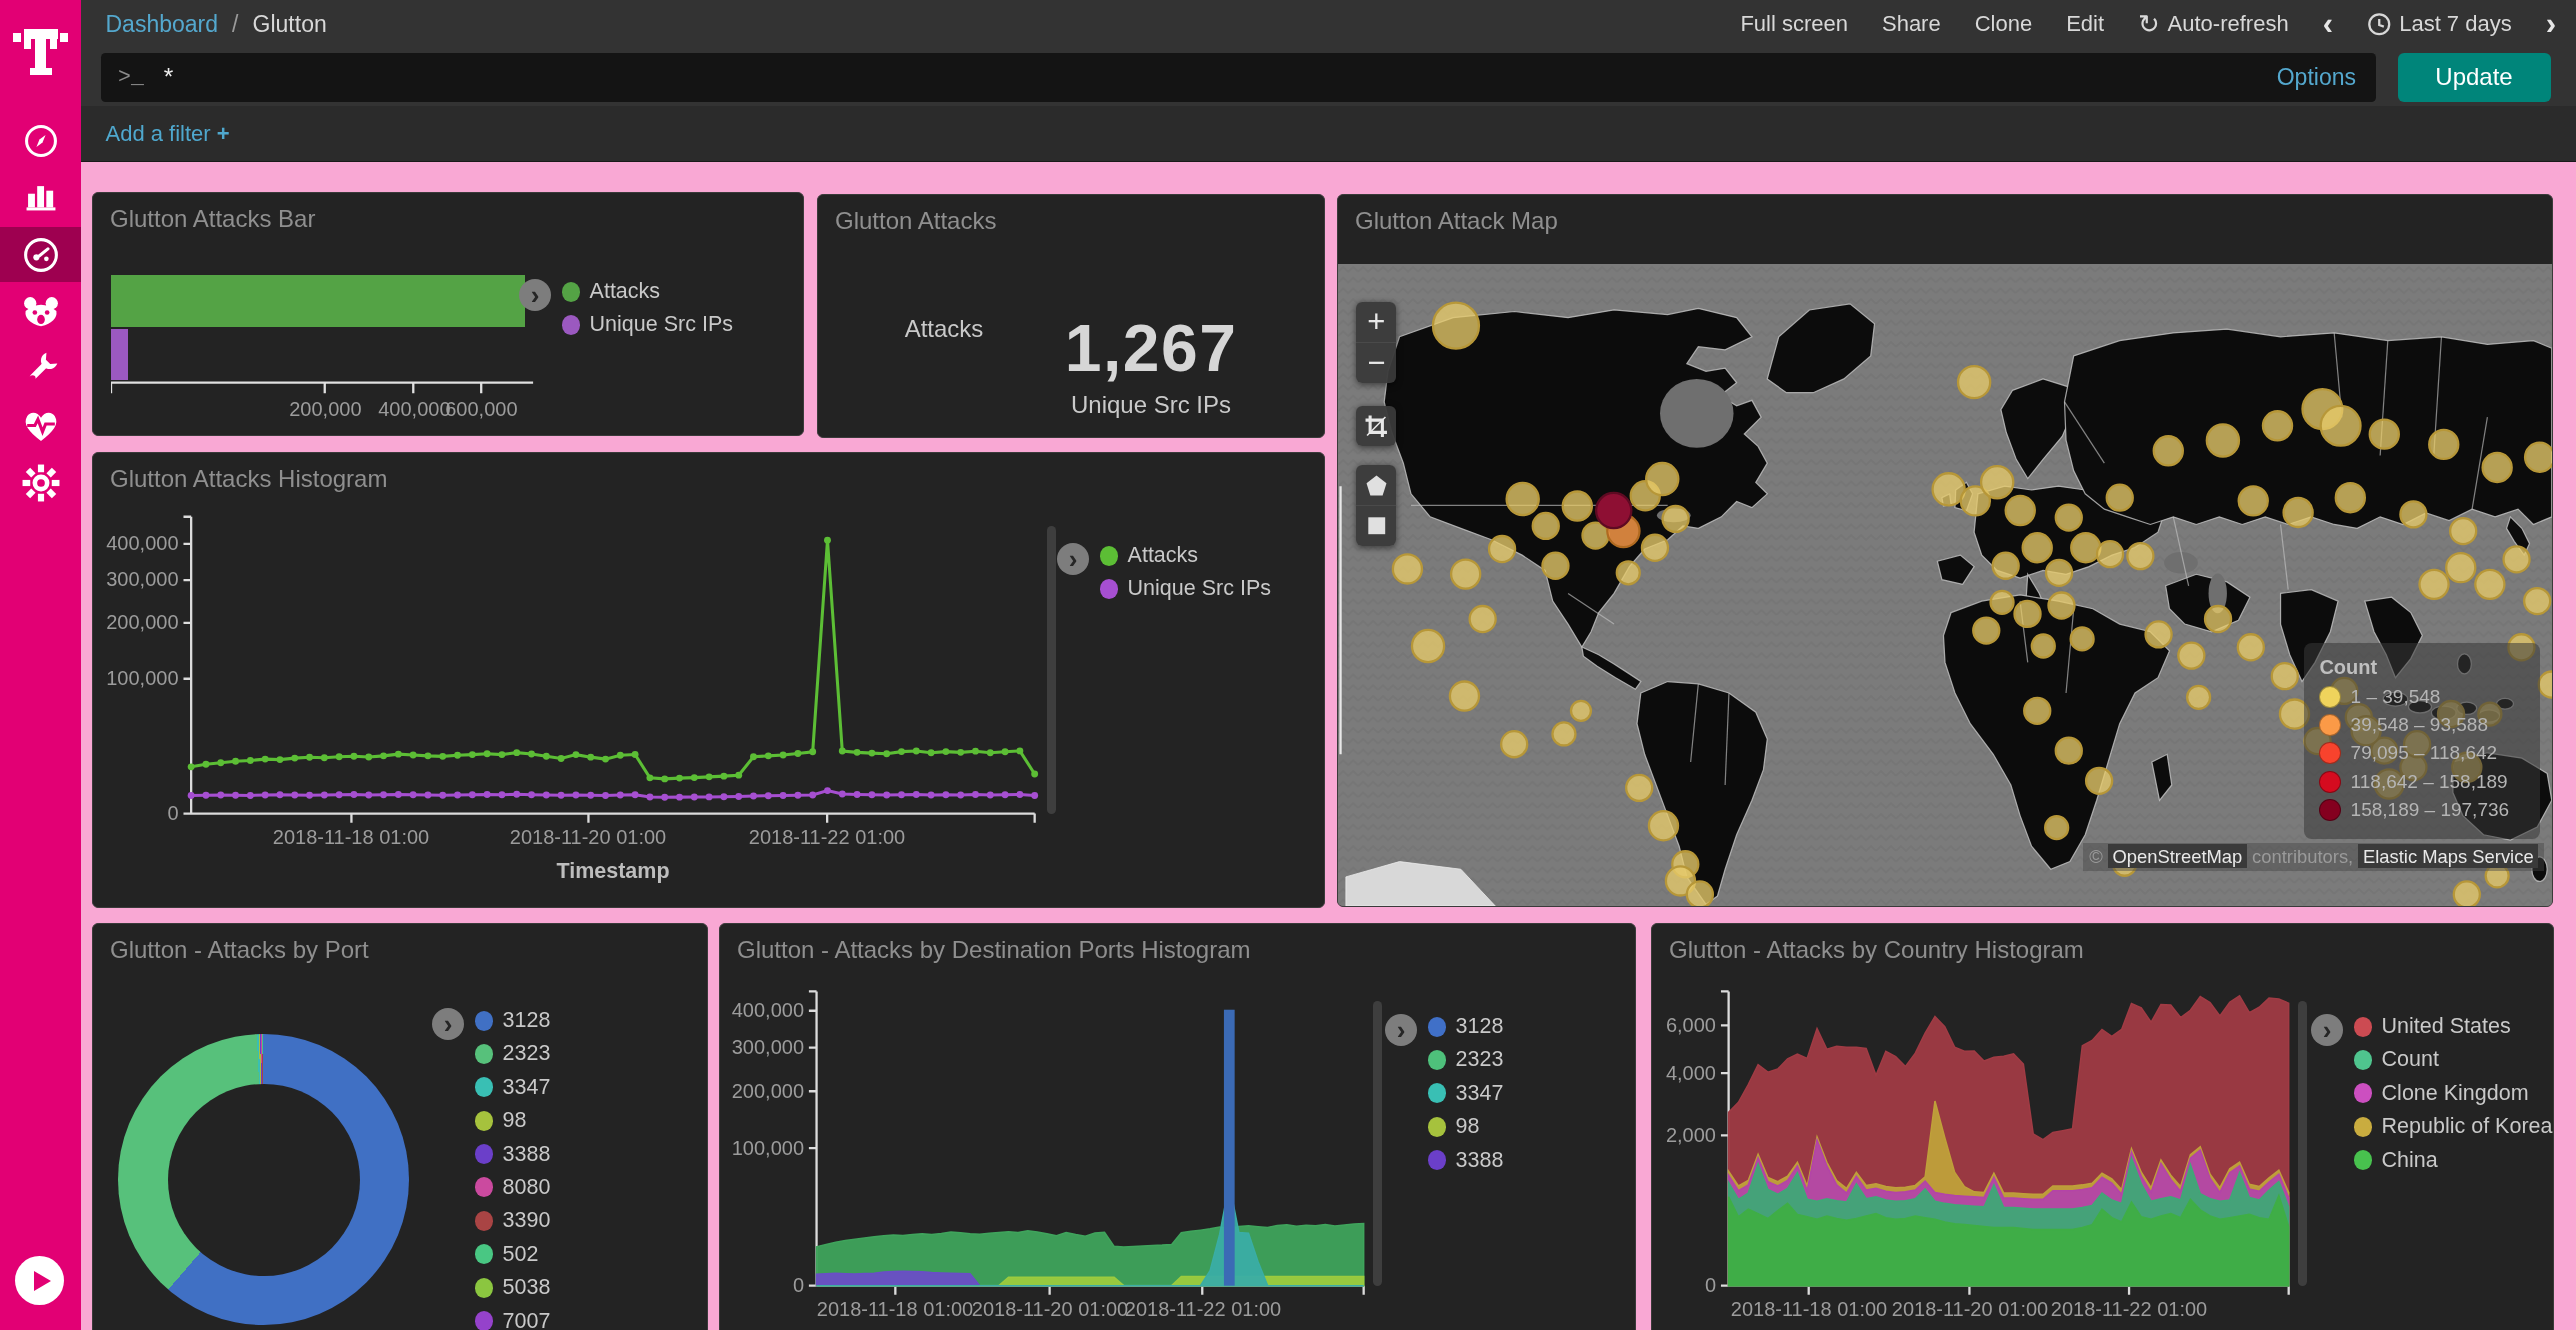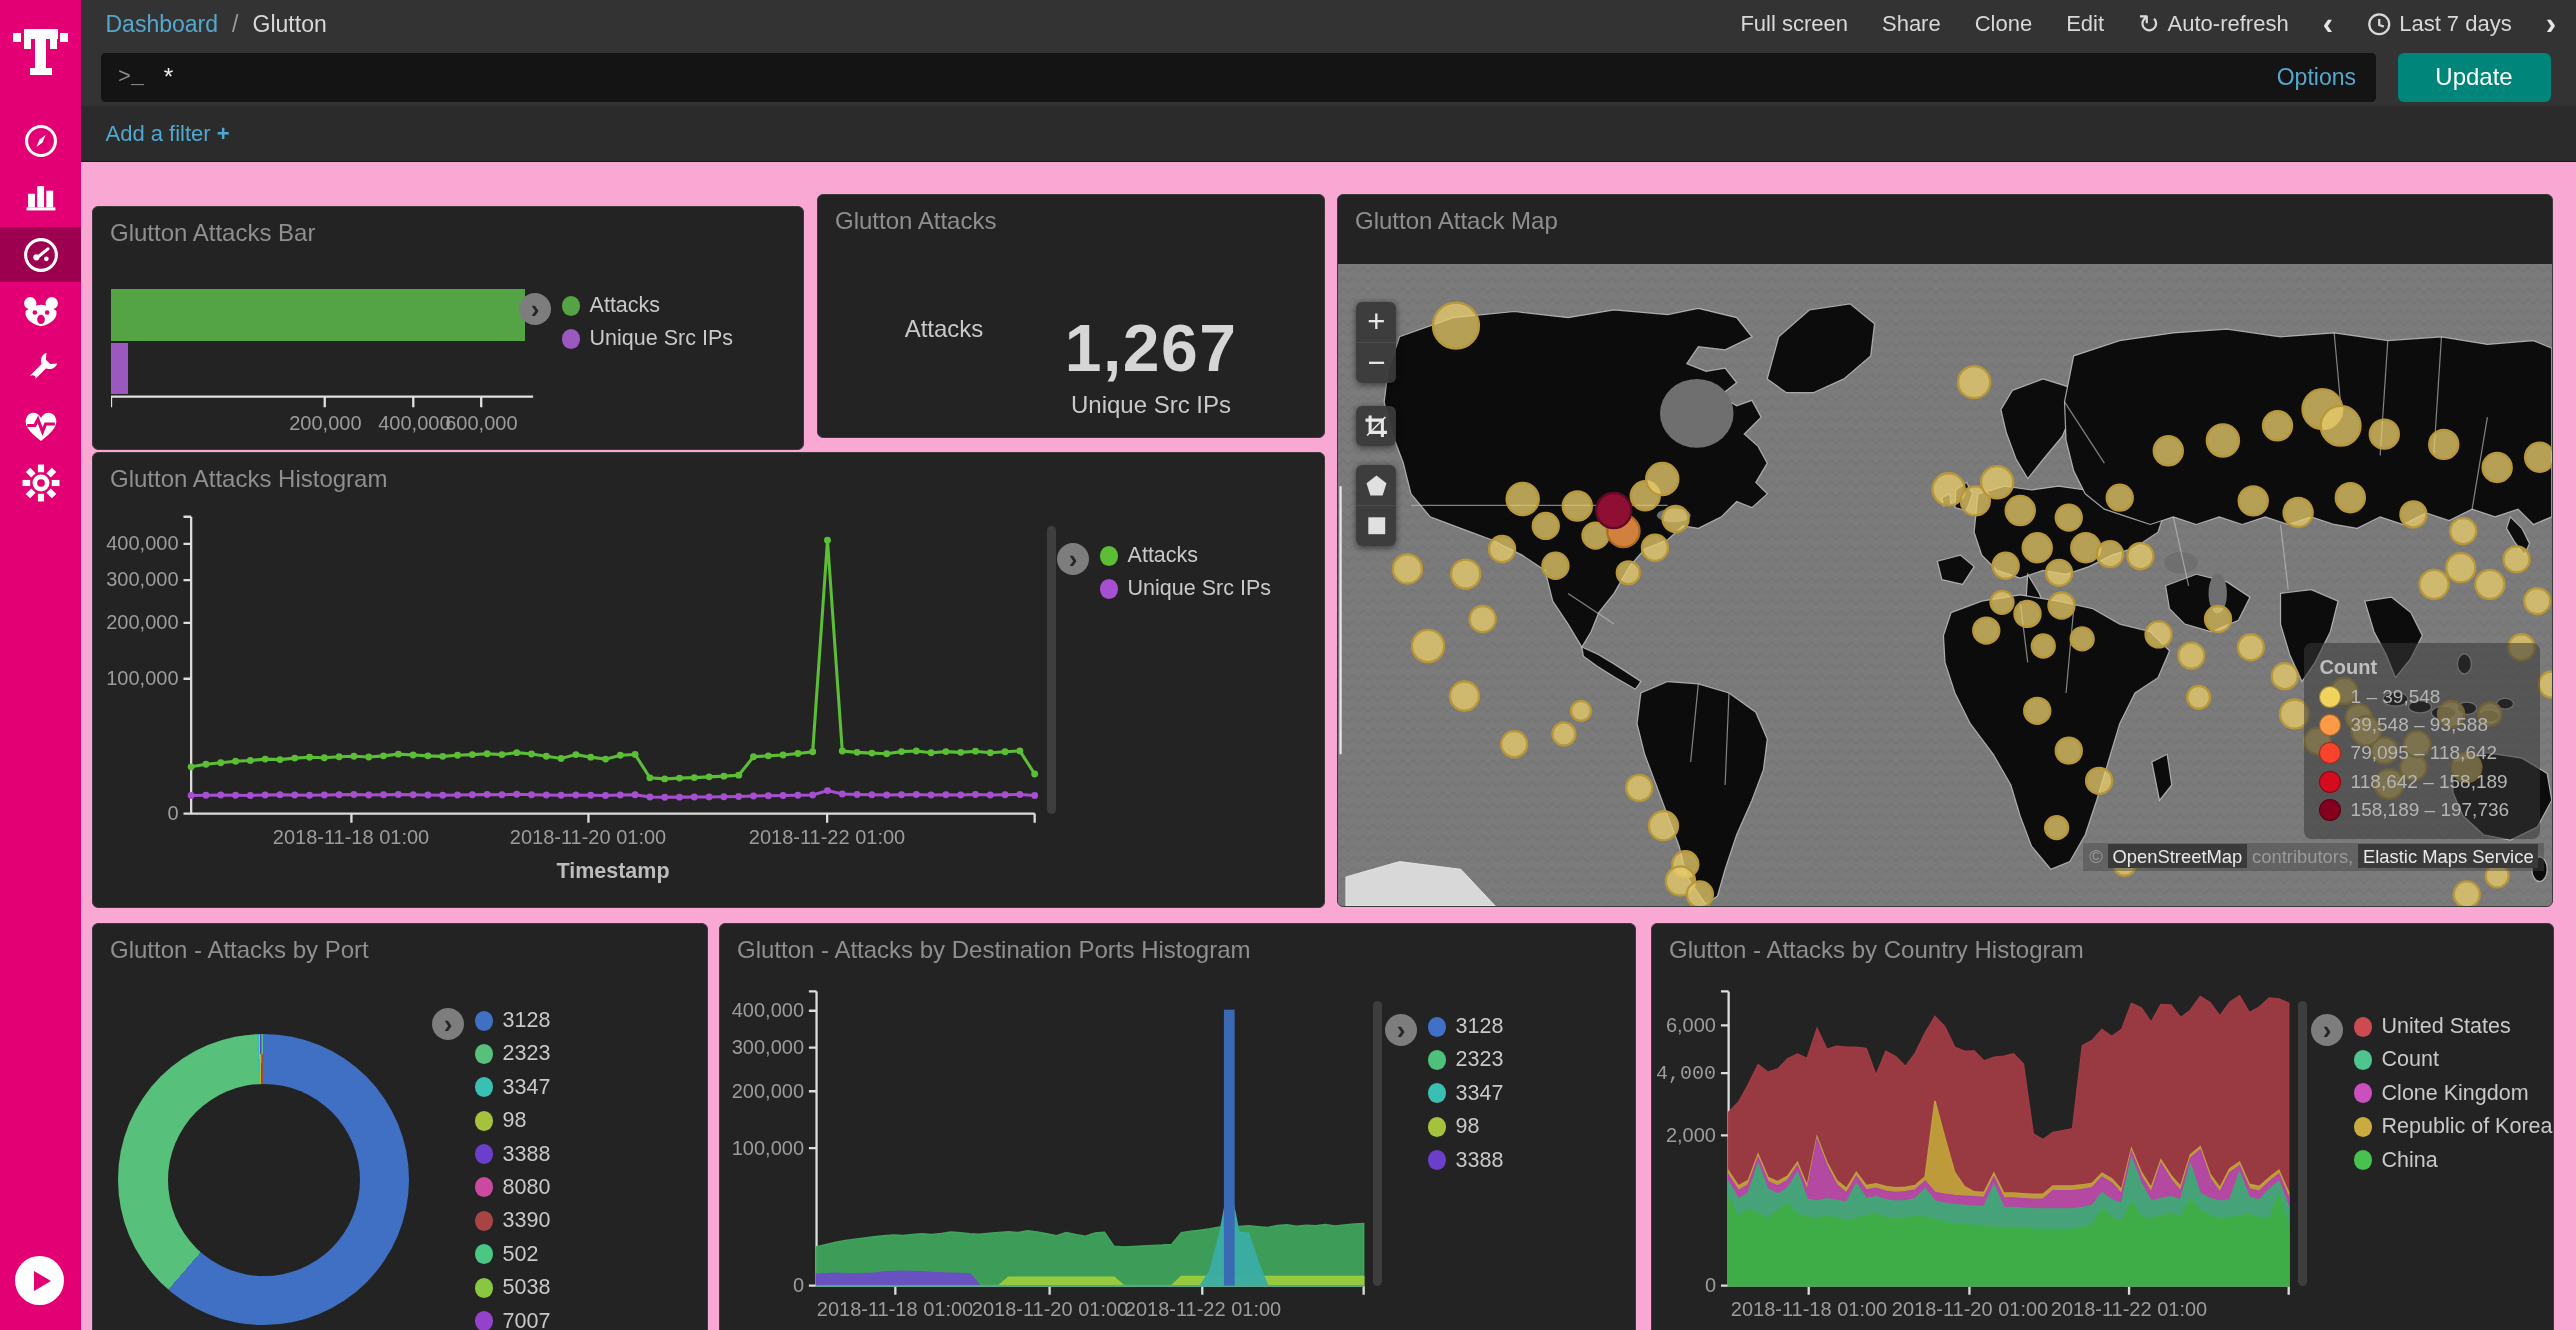--- a/index.html
+++ b/index.html
@@ -203,21 +203,21 @@
     </div>
     <button id="update-btn">Update</button>
   </div>
 
   <div id="filterbar">
     <span id="add-filter">
       <span>Add a filter</span> <b>+</b>
     </span>
   </div>
 
-  <section class="panel" style="left:92px;top:206px;width:710px;height:242px;">
+  <section class="panel" style="left:92px;top:192px;width:710px;height:242px;">
     <div class="panel-title">Glutton Attacks Bar</div>
     <div id="barplot" style="position:absolute;left:18.4px;top:0;width:422px;height:242px;">
       <div id="bar-attacks" style="position: absolute; left: 0px; top: 82px; height: 52px; background: rgb(84, 163, 69); width: 414px;"></div>
       <div id="bar-unique" style="position: absolute; left: 0px; top: 136px; height: 51px; background: rgb(155, 89, 192); width: 17px;"></div>
       <svg id="bar-axis" width="429" height="18.4" style="position:absolute;left:0;top:188px;" viewBox="0 0 560 24">
           <path d="M0,2 L551,2 M0,2 L0,16 M279.00969563155013,2 L279.00969563155013,16 M394.5792955957275,2 L394.5792955957275,16 M483.2589686381731,2 L483.2589686381731,16" stroke="#e0e0e0" stroke-width="3" fill="none"></path>
         </svg>
       <div id="bar-xlabels">
           <div class="axis-xlab" style="left: 214px; top: 205px;">200,000</div>
           <div class="axis-xlab" style="left: 303px; top: 205px;">400,000</div>
@@ -757,21 +757,21 @@
   <svg width="652" height="377" style="position: absolute; left: 0px; top: 0px;" viewBox="0 0 851 492">
         <path d="M100,88 L100,472 L831,472 M90,88 L100,88 M90,472 L100,472 M90,275.9387850695605 L100,275.9387850695605 M90,194.72757079002608 L100,194.72757079002608 M90,132.41201434679698 L100,132.41201434679698 M204.533,472 L204.533,484 M414.33,472 L414.33,484 M622.665,472 L622.665,484 M831,472 L831,484" stroke="#dcdcdc" stroke-width="3" fill="none"></path>
         <path d="M100,472 L100,245.8911766427502 L112.82456140350877,232.6767875863271 L125.64912280701753,209.68797206380336 L138.4736842105263,183.51672492153034 L151.29824561403507,193.34465732737152 L164.12280701754386,189.23649457541381 L176.94736842105263,175.95405761942962 L189.7719298245614,169.84937531092214 L202.59649122807016,175.3055443726661 L215.42105263157896,136.3972586524359 L228.24561403508773,163.5538944969478 L241.0701754385965,159.52984142481702 L253.89473684210526,160.7624701293239 L266.719298245614,160.7624701293239 L279.5438596491228,162.31015515519402 L292.36842105263156,197.51429909738468 L305.1929824561403,166.05654117141188 L318.0175438596491,173.0468264092184 L330.8421052631579,185.8580771714847 L343.66666666666663,168.57982927959455 L356.49122807017545,142.46547980522587 L369.3157894736842,120.72745623946071 L382.140350877193,134.11422048271993 L394.96491228070175,160.7624701293239 L407.7894736842105,166.05654117141188 L420.6140350877193,165.74259192633397 L433.43859649122805,178.89012299139424 L446.2631578947368,174.01275195069167 L459.0877192982456,172.72554402355019 L471.9122807017544,169.53148924226838 L484.7368421052631,182.85124935424676 L497.56140350877195,273.9878791588757 L510.38596491228066,281.40671575315145 L523.2105263157895,272.056007842196 L536.0350877192982,269.6671059861991 L548.859649122807,267.3060821616822 L561.6842105263158,158.91534691077555 L574.5087719298245,151.93344442132042 L587.3333333333333,137.54462181032278 L600.1578947368421,146.57381789413444 L612.9824561403509,137.54462181032278 L625.8070175438596,103.63442071767888 L638.6315789473684,109.41925037310656 L651.4561403508771,128.19336830130808 L664.280701754386,105.2030534478238 L677.1052631578948,105.72742390400013 L689.9298245614035,122.09801372384297 L702.7543859649123,112.61385669450193 L715.578947368421,94.61399072037659 L728.4035087719299,102.59236607779744 L741.2280701754386,119.90768256038304 L754.0526315789474,102.33231139305668 L766.8771929824561,93.59677591225521 L779.7017543859649,115.56739767524073 L792.5263157894736,108.62498710010341 L805.3508771929825,96.65669048190027 L818.1754385964912,97.93904240084079 L831,103.37363089437025 L831,472 Z" fill="#A03B44" fill-opacity="0.95" stroke="#A03B44" stroke-width="2"></path>
         <path d="M100,472 L100,322.68422722297555 L112.82456140350877,341.9477028269012 L125.64912280701753,334.7571495486923 L138.4736842105263,300.51647309435225 L151.29824561403507,330.6182472877069 L164.12280701754386,336.1648057387188 L176.94736842105263,329.26528102805537 L189.7719298245614,310.9192748960944 L202.59649122807016,341.9477028269012 L215.42105263157896,277.90929955301823 L228.24561403508773,310.9192748960944 L241.0701754385965,334.7571495486923 L253.89473684210526,344.937810502101 L266.719298245614,323.9770288097148 L279.5438596491228,341.2108567196803 L292.36842105263156,339.02481434493126 L305.1929824561403,342.6887475893919 L318.0175438596491,344.1837256058525 L330.8421052631579,343.43406360936814 L343.66666666666663,341.2108567196803 L356.49122807017545,329.940153456369 L369.3157894736842,231.07594557620445 L382.140350877193,278.9020973702718 L394.96491228070175,323.9770288097148 L407.7894736842105,342.6887475893919 L420.6140350877193,349.5598105195847 L433.43859649122805,350.34721540383885 L446.2631578947368,325.28122137912953 L459.0877192982456,351.1397501243689 L471.9122807017544,351.1397501243689 L484.7368421052631,351.9375162675701 L497.56140350877195,352.74061881763765 L510.38596491228066,352.74061881763765 L523.2105263157895,341.9477028269012 L536.0350877192982,341.9477028269012 L548.859649122807,341.9477028269012 L561.6842105263158,340.4781386993022 L574.5087719298245,338.3040763523435 L587.3333333333333,325.28122137912953 L600.1578947368421,332.6723286636858 L612.9824561403509,346.45956826583716 L625.8070175438596,293.37973239298964 L638.6315789473684,323.9770288097148 L651.4561403508771,344.1837256058525 L664.280701754386,307.9634187139954 L677.1052631578948,327.9250195210841 L689.9298245614035,342.6887475893919 L702.7543859649123,301.07779547408126 L715.578947368421,290.7096251865533 L728.4035087719299,326.5971114454736 L741.2280701754386,344.1837256058525 L754.0526315789474,319.5001639345143 L766.8771929824561,310.9192748960944 L779.7017543859649,339.74948015225044 L792.5263157894736,342.6887475893919 L805.3508771929825,331.2996090979133 L818.1754385964912,321.4025232615101 L831,350.34721540383885 L831,472 Z" fill="#BFA03A" fill-opacity="0.95" stroke="#BFA03A" stroke-width="2"></path>
         <path d="M100,472 L100,327.9250195210841 L112.82456140350877,348 L125.64912280701753,340.4781386993022 L138.4736842105263,305.05989097883037 L151.29824561403507,336.1648057387188 L164.12280701754386,341.9477028269012 L176.94736842105263,334.7571495486923 L189.7719298245614,315.7649207124085 L202.59649122807016,348 L215.42105263157896,281.911599512227 L228.24561403508773,315.7649207124085 L241.0701754385965,340.4781386993022 L253.89473684210526,351.1397501243689 L266.719298245614,329.26528102805537 L279.5438596491228,347.22740685551173 L292.36842105263156,344.937810502101 L305.1929824561403,348.7774371310189 L318.0175438596491,350.34721540383885 L330.8421052631579,349.5598105195847 L343.66666666666663,347.22740685551173 L356.49122807017545,335.45916361761954 L369.3157894736842,350.34721540383885 L382.140350877193,352.74061881763765 L394.96491228070175,354.36327104173625 L407.7894736842105,355.18304917521596 L420.6140350877193,356.0086210100078 L433.43859649122805,356.8401111497584 L446.2631578947368,330.6182472877069 L459.0877192982456,357.6776487295682 L471.9122807017544,357.6776487295682 L484.7368421052631,358.52136765011664 L497.56140350877195,359.37140682757337 L510.38596491228066,359.37140682757337 L523.2105263157895,348 L536.0350877192982,348 L548.859649122807,348 L561.6842105263158,346.45956826583716 L574.5087719298245,344.1837256058525 L587.3333333333333,330.6182472877069 L600.1578947368421,338.3040763523435 L612.9824561403509,352.74061881763765 L625.8070175438596,297.7369804003156 L638.6315789473684,329.26528102805537 L651.4561403508771,350.34721540383885 L664.280701754386,312.7191160245524 L677.1052631578948,333.36378539501305 L689.9298245614035,348.7774371310189 L702.7543859649123,305.63654247401564 L715.578947368421,295.0011299471096 L728.4035087719299,331.9842865961109 L741.2280701754386,350.34721540383885 L754.0526315789474,324.6276823823416 L766.8771929824561,315.7649207124085 L779.7017543859649,345.6963975177271 L792.5263157894736,348.7774371310189 L805.3508771929825,336.87413275023914 L818.1754385964912,326.5971114454736 L831,356.8401111497584 L831,472 Z" fill="#B344A8" fill-opacity="0.95" stroke="#B344A8" stroke-width="2"></path>
         <path d="M100,472 L100,337.5872029901915 L112.82456140350877,359.37140682757337 L125.64912280701753,351.1397501243689 L138.4736842105263,313.32359973833536 L151.29824561403507,346.45956826583716 L164.12280701754386,352.74061881763765 L176.94736842105263,344.937810502101 L189.7719298245614,324.6276823823416 L202.59649122807016,359.37140682757337 L215.42105263157896,361.9609160343471 L228.24561403508773,358.52136765011664 L241.0701754385965,361.09102831601047 L253.89473684210526,362.83773545771413 L266.719298245614,339.02481434493126 L279.5438596491228,358.52136765011664 L292.36842105263156,356.0086210100078 L305.1929824561403,360.22791046061633 L318.0175438596491,361.9609160343471 L330.8421052631579,361.09102831601047 L343.66666666666663,358.52136765011664 L356.49122807017545,345.6963975177271 L369.3157894736842,361.9609160343471 L382.140350877193,364.6128499307296 L394.96491228070175,366.4178045312563 L407.7894736842105,367.33195329996835 L420.6140350877193,368.2541567097746 L433.43859649122805,369.1846314989826 L446.2631578947368,340.4781386993022 L459.0877192982456,370.12360430403913 L471.9122807017544,370.12360430403913 L484.7368421052631,371.07131230418184 L497.56140350877195,372.028003921098 L510.38596491228066,372.028003921098 L523.2105263157895,372.028003921098 L536.0350877192982,372.028003921098 L548.859649122807,372.028003921098 L561.6842105263158,370.12360430403913 L574.5087719298245,367.33195329996835 L587.3333333333333,351.1397501243689 L600.1578947368421,360.22791046061633 L612.9824561403509,364.6128499307296 L625.8070175438596,305.63654247401564 L638.6315789473684,339.02481434493126 L651.4561403508771,361.9609160343471 L664.280701754386,358.52136765011664 L677.1052631578948,356.0086210100078 L689.9298245614035,360.22791046061633 L702.7543859649123,313.93039507862363 L715.578947368421,351.9375162675701 L728.4035087719299,358.52136765011664 L741.2280701754386,361.9609160343471 L754.0526315789474,360.22791046061633 L766.8771929824561,324.6276823823416 L779.7017543859649,356.8401111497584 L792.5263157894736,360.22791046061633 L805.3508771929825,347.22740685551173 L818.1754385964912,336.1648057387188 L831,369.1846314989826 L831,472 Z" fill="#3FA877" fill-opacity="0.95" stroke="#3FA877" stroke-width="2"></path>
         <path d="M100,472 L100,356.0086210100078 L112.82456140350877,382.1534641736255 L125.64912280701753,372.028003921098 L138.4736842105263,377.9723444937608 L151.29824561403507,384.3187591328681 L164.12280701754386,373.96939253478024 L176.94736842105263,364.6128499307296 L189.7719298245614,379 L202.59649122807016,382.1534641736255 L215.42105263157896,385.42171172863254 L228.24561403508773,381.0901545485859 L241.0701754385965,384.3187591328681 L253.89473684210526,386.53889773704066 L266.719298245614,384.3187591328681 L279.5438596491228,381.0901545485859 L292.36842105263156,377.9723444937608 L305.1929824561403,383.2295094076866 L318.0175438596491,385.42171172863254 L330.8421052631579,384.3187591328681 L343.66666666666663,381.0901545485859 L356.49122807017545,383.2295094076866 L369.3157894736842,385.42171172863254 L382.140350877193,388.8182712370078 L394.96491228070175,391.16189017548714 L407.7894736842105,392.3595580122762 L420.6140350877193,393.5755140278242 L433.43859649122805,394.81062249246986 L446.2631578947368,396.06581797372144 L459.0877192982456,396.06581797372144 L471.9122807017544,396.06581797372144 L484.7368421052631,397.3421136114878 L497.56140350877195,398.64061068956477 L510.38596491228066,398.64061068956477 L523.2105263157895,398.64061068956477 L536.0350877192982,398.64061068956477 L548.859649122807,398.64061068956477 L561.6842105263158,396.06581797372144 L574.5087719298245,392.3595580122762 L587.3333333333333,372.028003921098 L600.1578947368421,383.2295094076866 L612.9824561403509,388.8182712370078 L625.8070175438596,362.83773545771413 L638.6315789473684,382.1534641736255 L651.4561403508771,385.42171172863254 L664.280701754386,381.0901545485859 L677.1052631578948,377.9723444937608 L689.9298245614035,383.2295094076866 L702.7543859649123,359.37140682757337 L715.578947368421,372.99393957943784 L728.4035087719299,381.0901545485859 L741.2280701754386,385.42171172863254 L754.0526315789474,383.2295094076866 L766.8771929824561,381.0901545485859 L779.7017543859649,379 L792.5263157894736,383.2295094076866 L805.3508771929825,385.42171172863254 L818.1754385964912,354.36327104173625 L831,394.81062249246986 L831,472 Z" fill="#3FAE45" fill-opacity="0.95" stroke="#3FAE45" stroke-width="2"></path>
       </svg>
       <div class="axis-ylab" style="left: -20px; top: 350px;">0</div>
       <div class="axis-ylab" style="left: -20px; top: 200px;">2,000</div>
-      <div class="axis-ylab" style="left: -20px; top: 138px; font-family: Liberation Mono, monospace;">4,000</div>
+      <div class="axis-ylab" style="left: -20px; top: 138px;">4,000</div>
       <div class="axis-ylab" style="left: -20px; top: 90px;">6,000</div>
       <div class="axis-xlab" style="left: 157px; top: 374px;">2018-11-18 01:00</div>
       <div class="axis-xlab" style="left: 318px; top: 374px;">2018-11-20 01:00</div>
       <div class="axis-xlab" style="left: 477px; top: 374px;">2018-11-22 01:00</div>
     </section>
 
 </div>
 
 
 </body></html>

